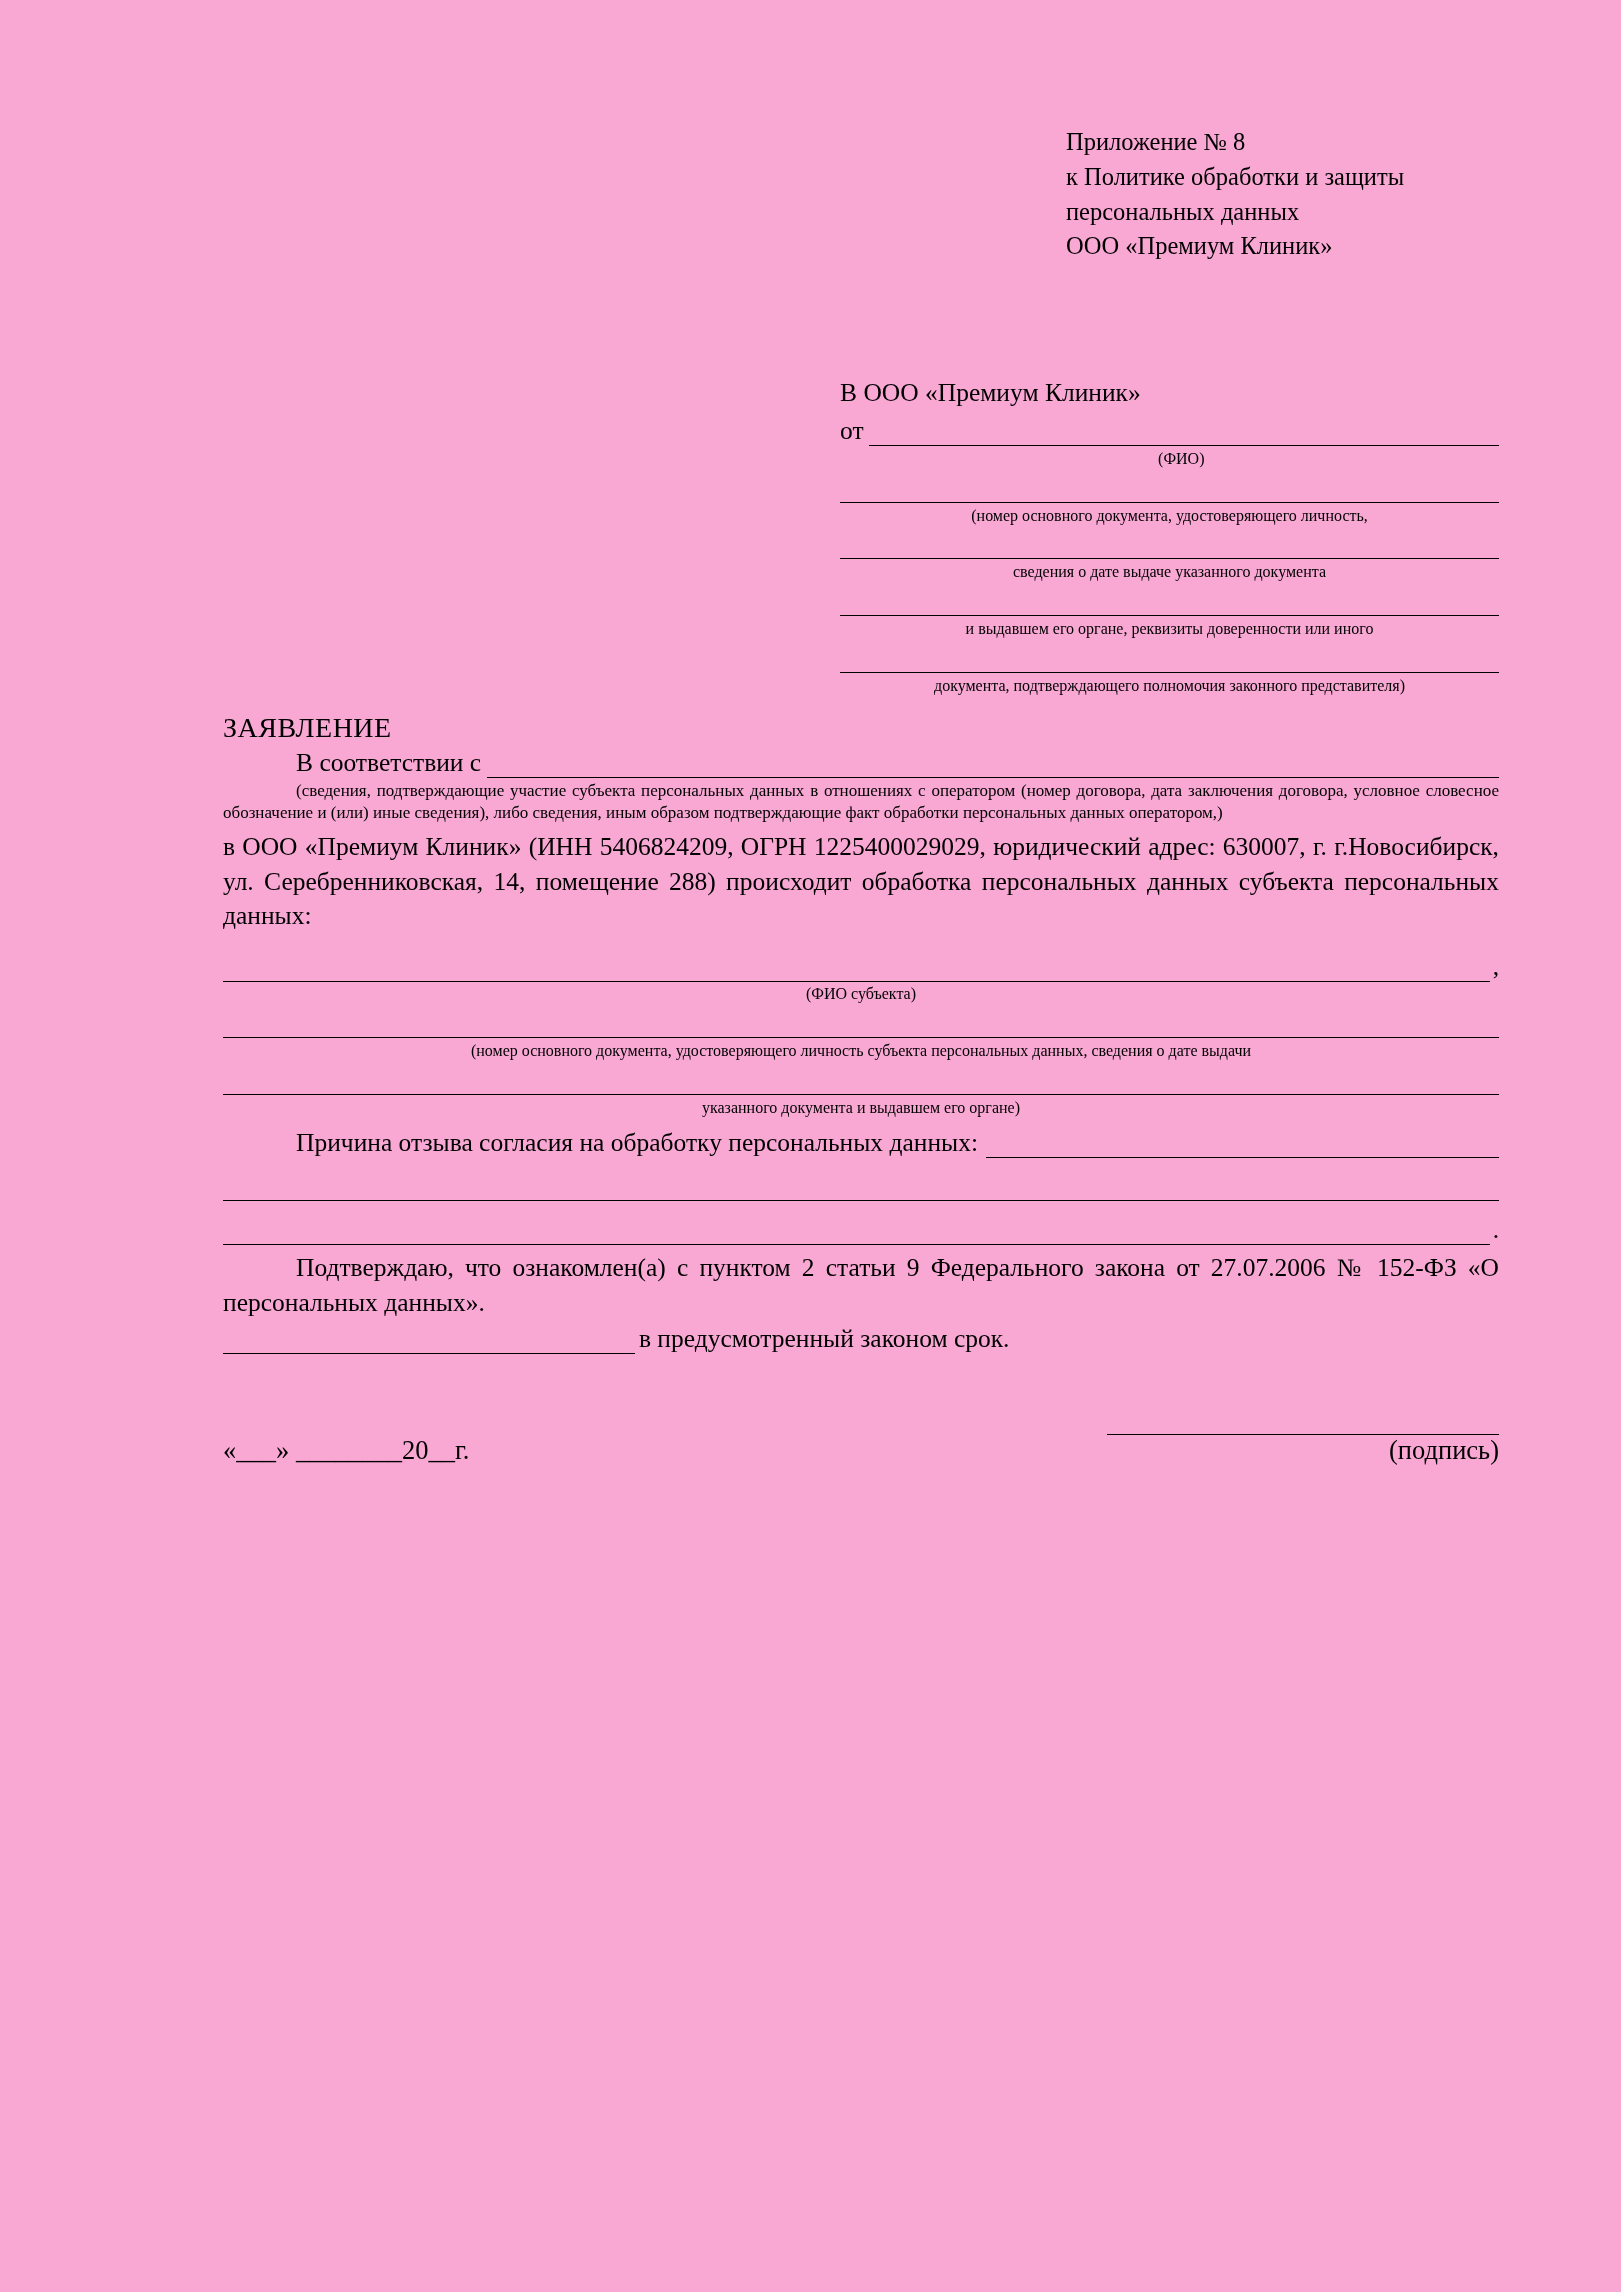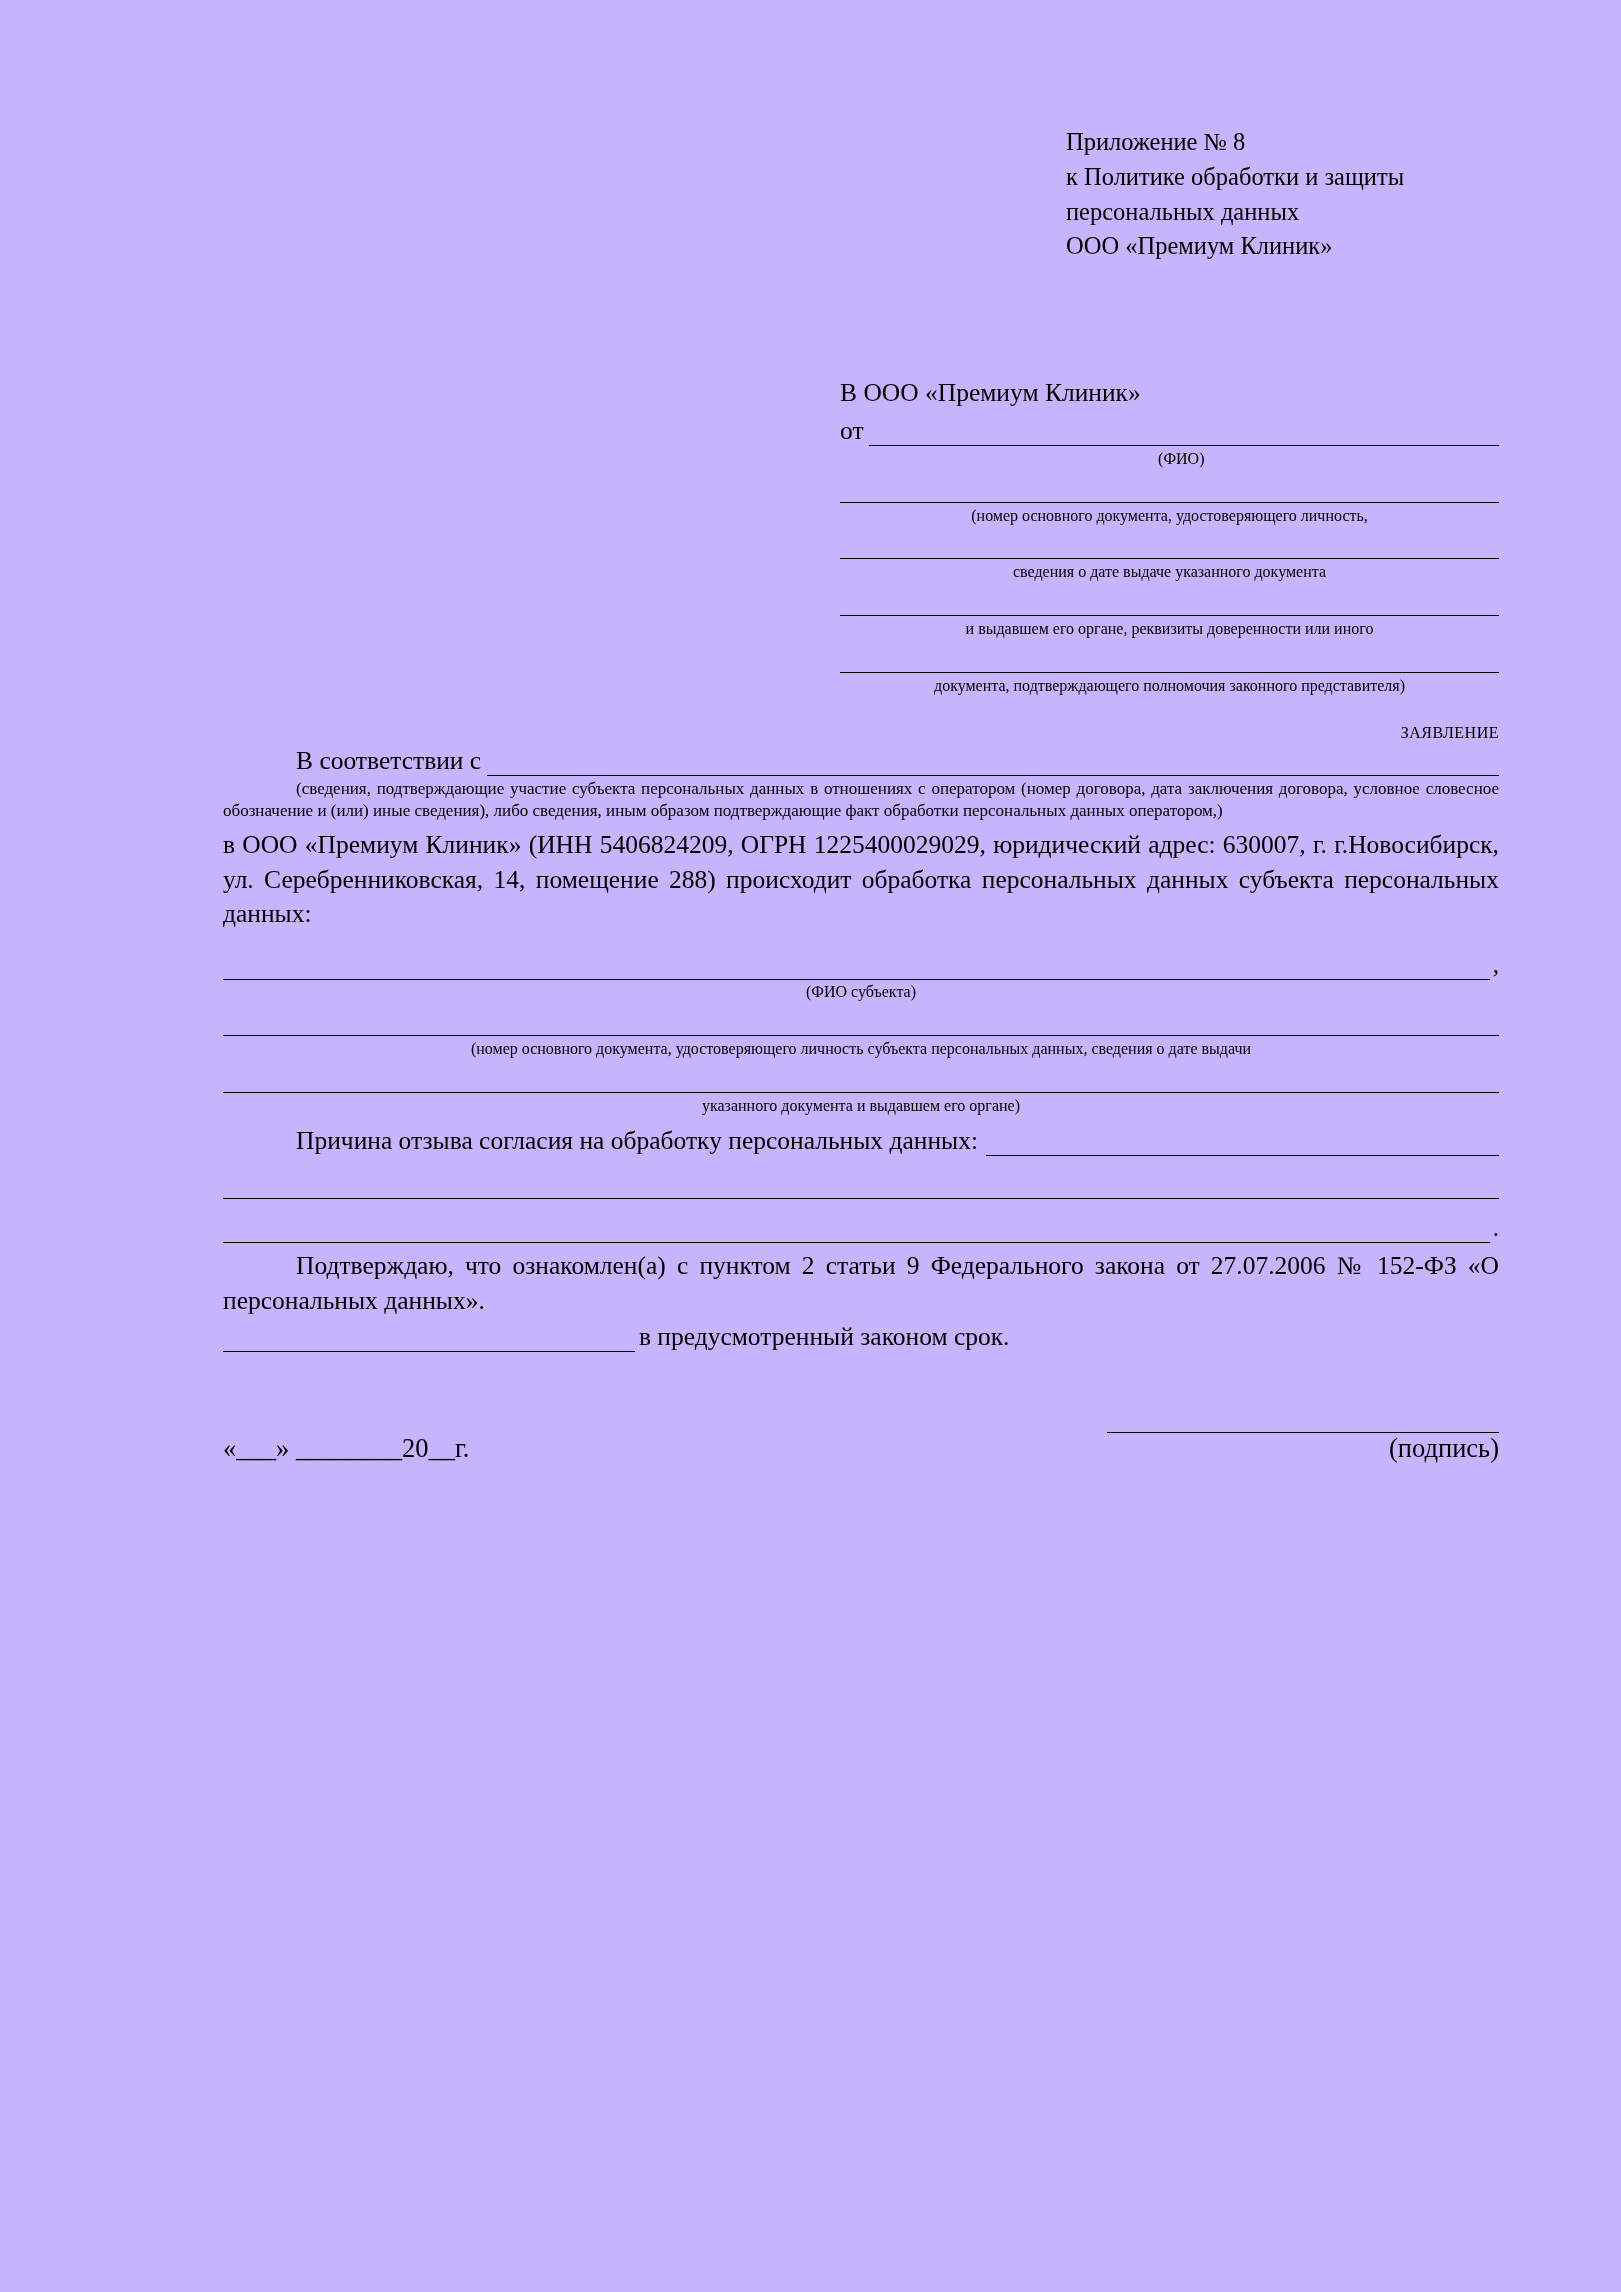--- a/index.html
+++ b/index.html
@@ -9,21 +9,21 @@
   }
   body {
     font-family: "Liberation Serif", serif;
     color: #000000;
   }
   .page {
     position: relative;
     width: 1621px;
     height: 2293px;
     margin: 0 auto;
-    background: #c4b5fd;
+    background: #f9a8d4;
     box-sizing: border-box;
     padding: 0;
     overflow: hidden;
   }
   .inner {
     position: absolute;
     left: 223px;
     top: 125px;
     width: 1276px;
   }
@@ -75,23 +75,23 @@
     font-size: 16px;
     text-align: center;
     line-height: 1.25;
     margin-top: 2.9px;
     margin-bottom: 3.9px;
   }
   .cap.left-pad { padding-left: 23.5px; }
 
   
   .zayav {
-    margin-top: 28px;
-    text-align: right;
-    font-size: 16px;
+    margin-top: 16px;
+    text-align: left;
+    font-size: 28px;
     letter-spacing: 0.5px;
   }
   .indent { text-indent: 73px; }
 
   .inline-rule-row {
     display: flex;
     align-items: flex-end;
     margin-top: 3.9px;
   }
   .inline-rule-row .pre {

